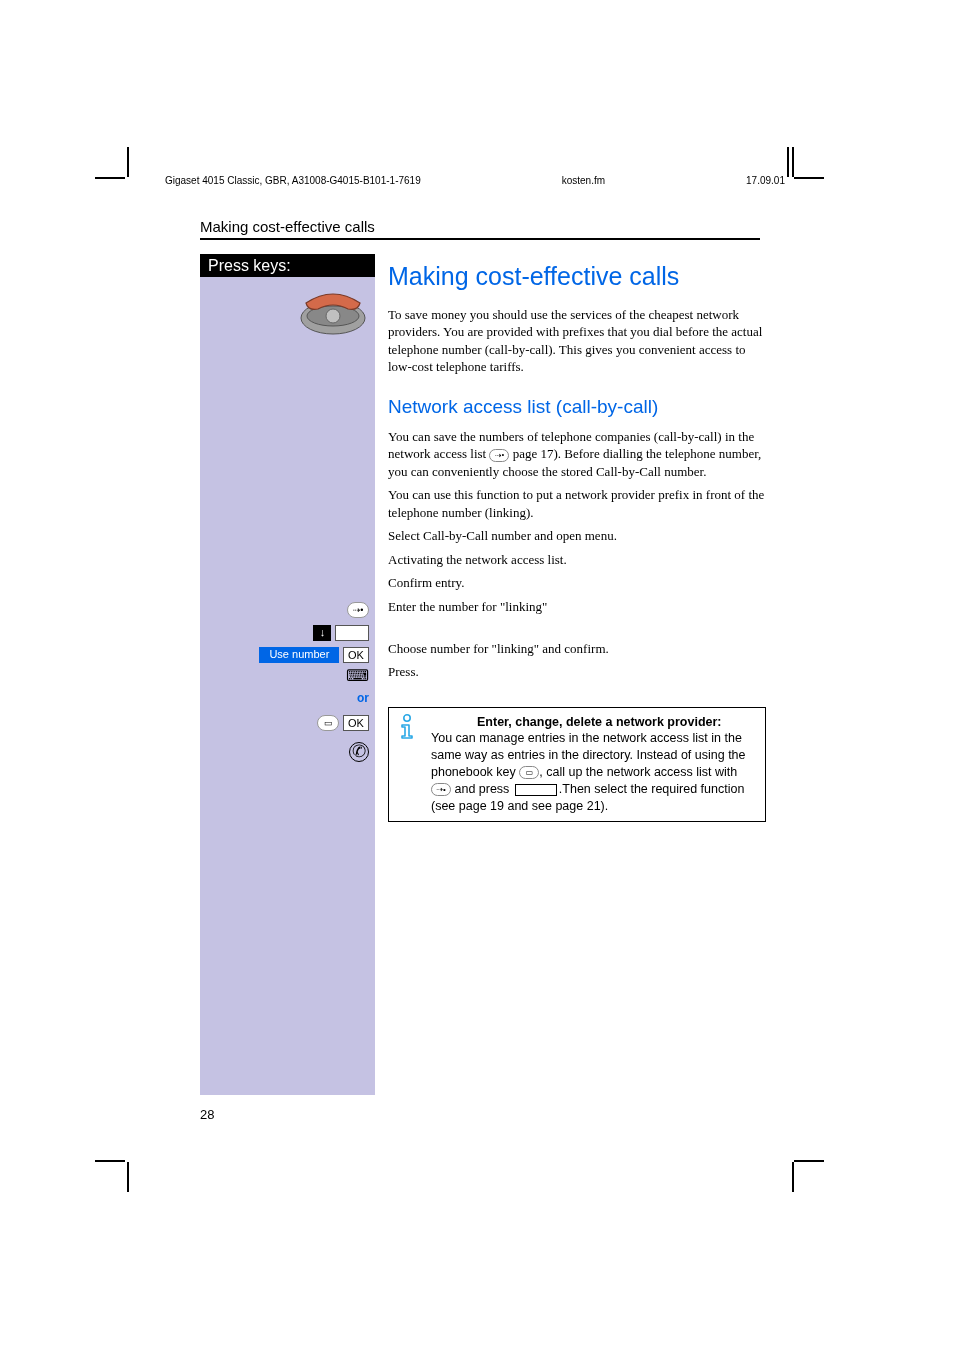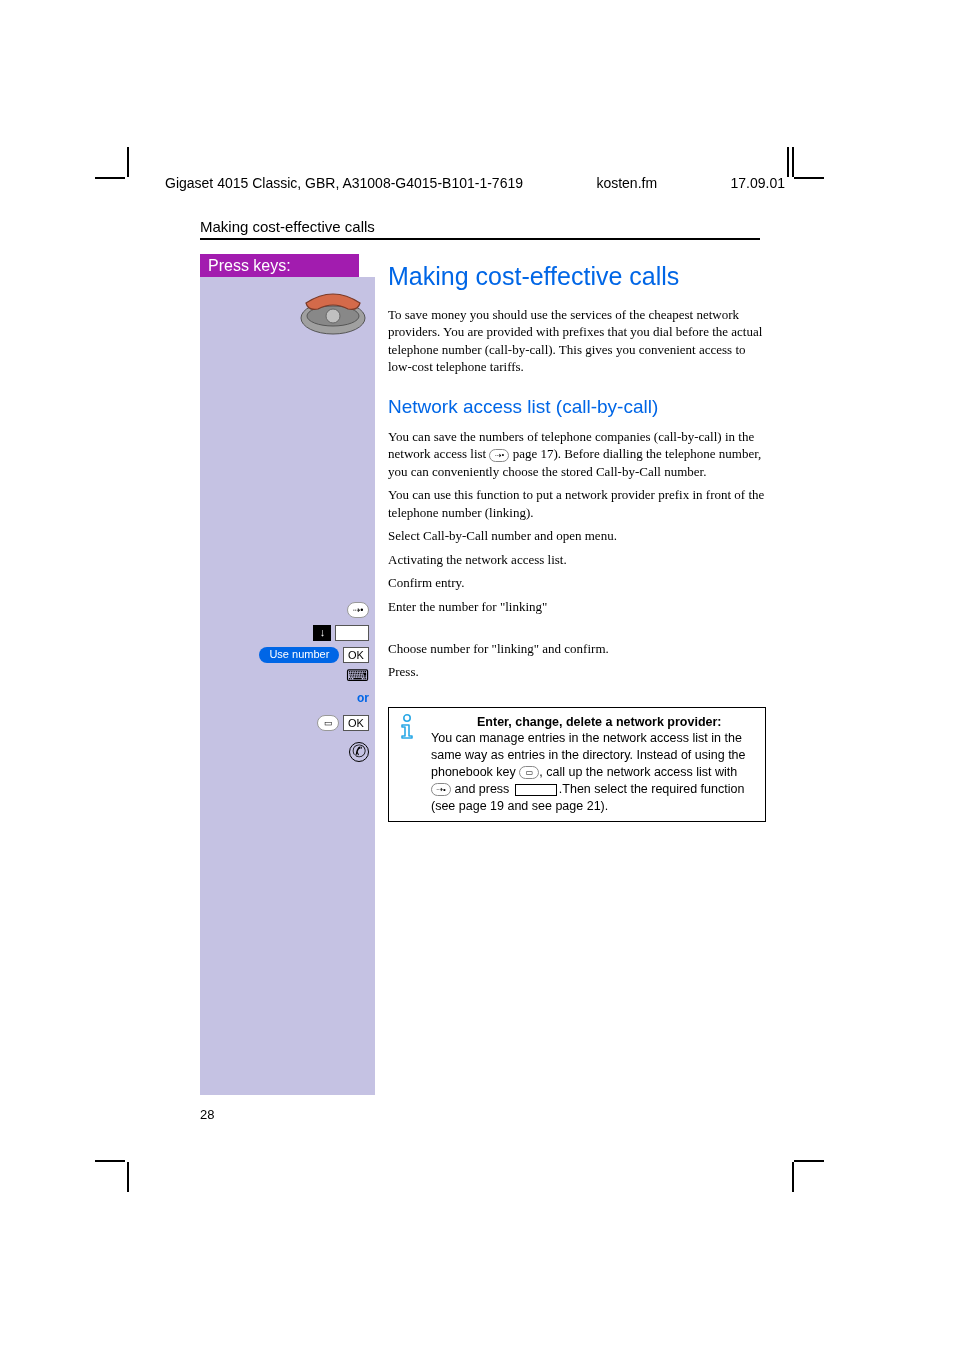--- a/index.html
+++ b/index.html
@@ -18,21 +18,21 @@
   .crop-bl-h { position:absolute; top:1160px; left:95px; width:30px; height:2px; background:#000;}
   .crop-bl-v { position:absolute; top:1162px; left:127px; width:2px; height:30px; background:#000;}
 
   .header-meta {
     position: absolute;
     top: 175px;
     left: 165px;
     width: 620px;
     display: flex;
     justify-content: space-between;
-    font-size: 14px;
+    font-size: 10px;
     color: #000;
   }
   .running-head {
     position: absolute;
     top: 218px;
     left: 200px;
     font-size: 15px;
     font-weight: normal;
   }
   .hr-line {
@@ -40,22 +40,22 @@
     top: 238px;
     left: 200px;
     width: 560px;
     height: 2px;
     background: #000;
   }
   .press-keys-bar {
     position: absolute;
     top: 254px;
     left: 200px;
-    width: 159px;
-    background: #a21caf;
+    width: 175px;
+    background: #000000;
     color: #fff;
     font-size: 16px;
     padding: 3px 8px;
     font-weight: normal;
   }
   .sidebar {
     position: absolute;
     top: 277px;
     left: 200px;
     width: 175px;
@@ -221,21 +221,21 @@
 </svg>
 
 <div class="sidebar-controls" style="top:601px;">
   <span class="ctrl-key">⇢•</span>
 </div>
 <div class="sidebar-controls" style="top:624px;">
   <span class="ctrl-soft" style="background:#000;color:#fff;border:0;min-width:18px;">↓</span>
   <span class="ctrl-soft" style="min-width:34px;">&nbsp;</span>
 </div>
 <div class="sidebar-controls" style="top:646px;">
-  <span class="ctrl-soft inverse" style="min-width:80px;border-radius:8px;">Use number</span>
+  <span class="ctrl-soft inverse" style="min-width:80px;">Use number</span>
   <span class="ctrl-soft">OK</span>
 </div>
 <div class="sidebar-controls" style="top:666px; font-size:16px;">
   <span>⌨</span>
 </div>
 <div class="sidebar-controls" style="top:690px;">
   <span class="ctrl-or">or</span>
 </div>
 <div class="sidebar-controls" style="top:714px;">
   <span class="ctrl-key" style="border-radius:10px;">▭</span>

